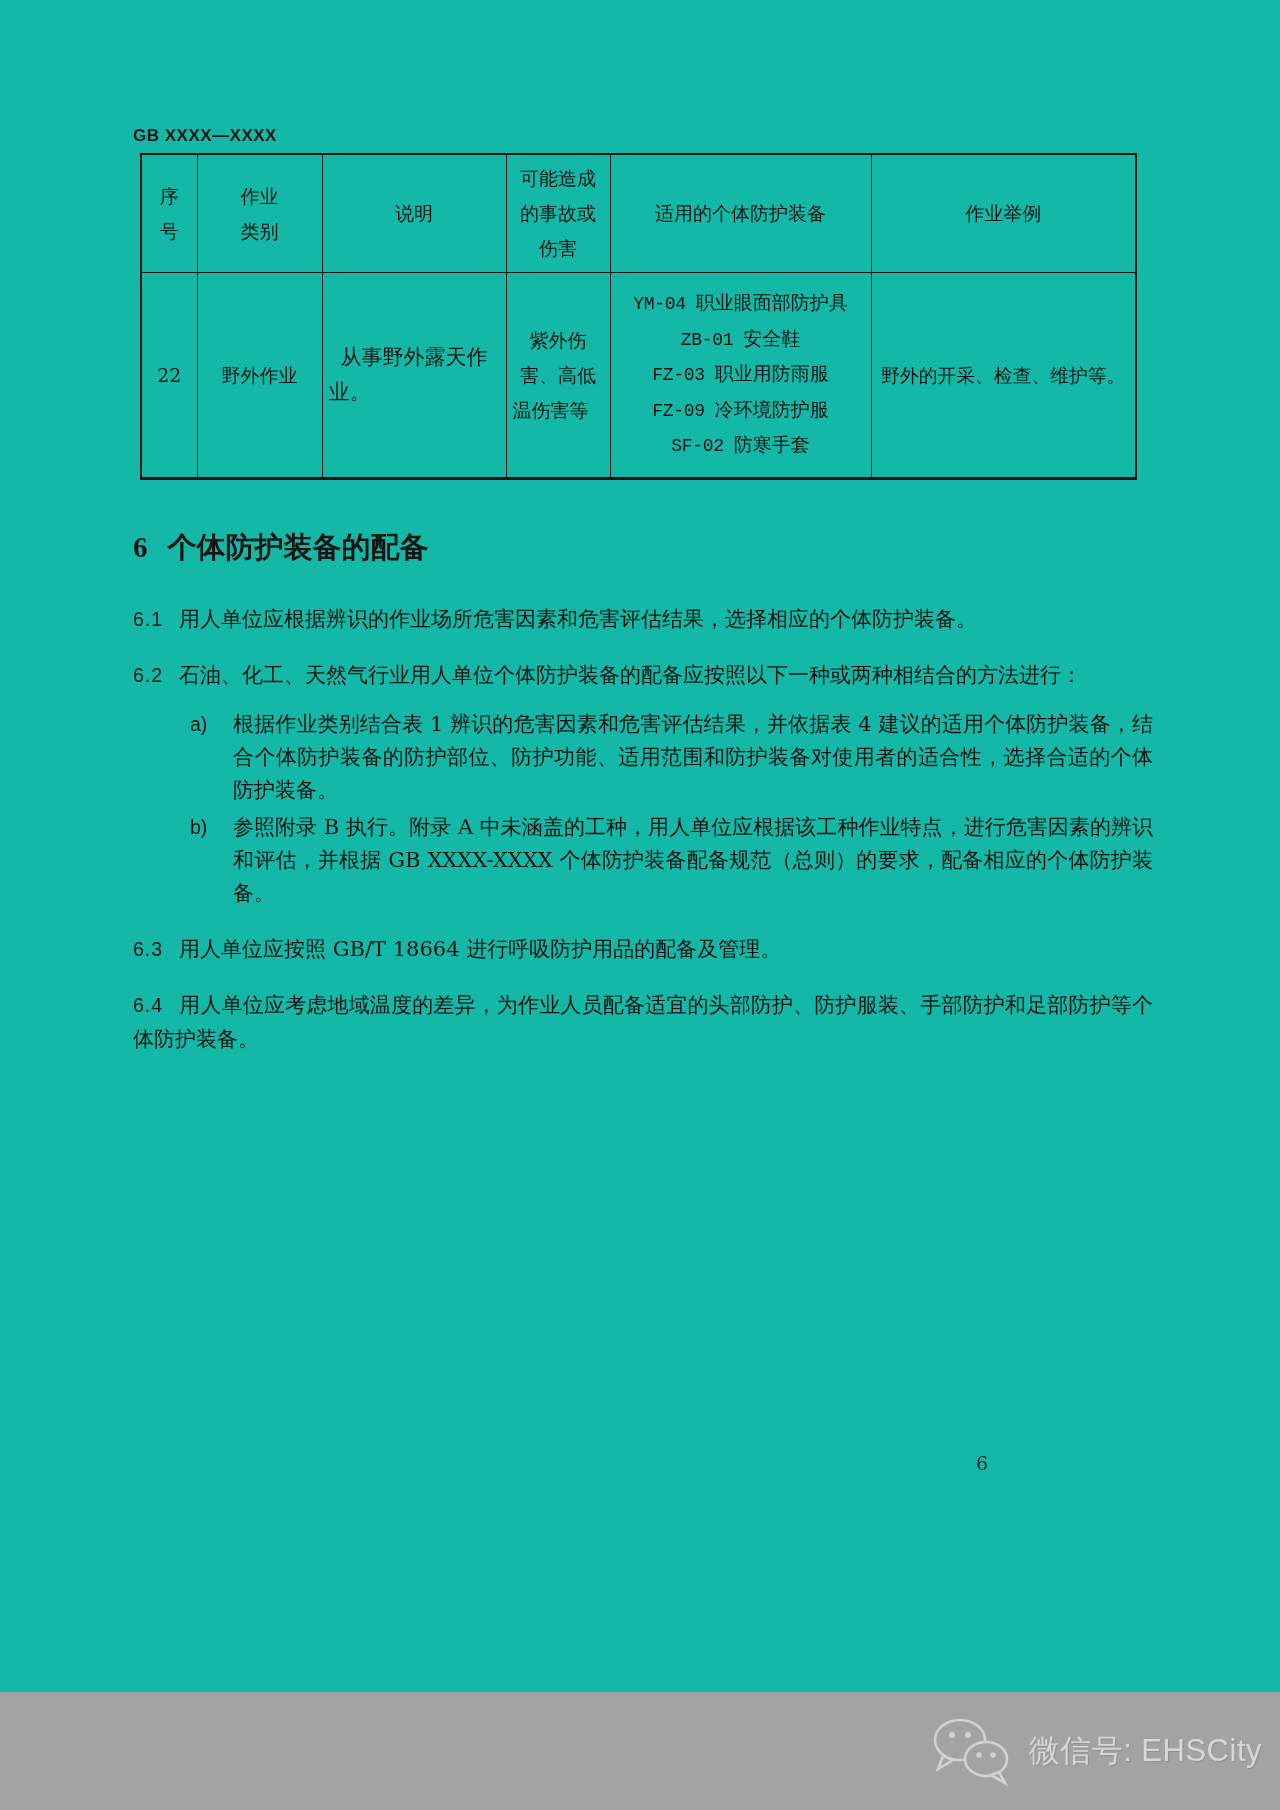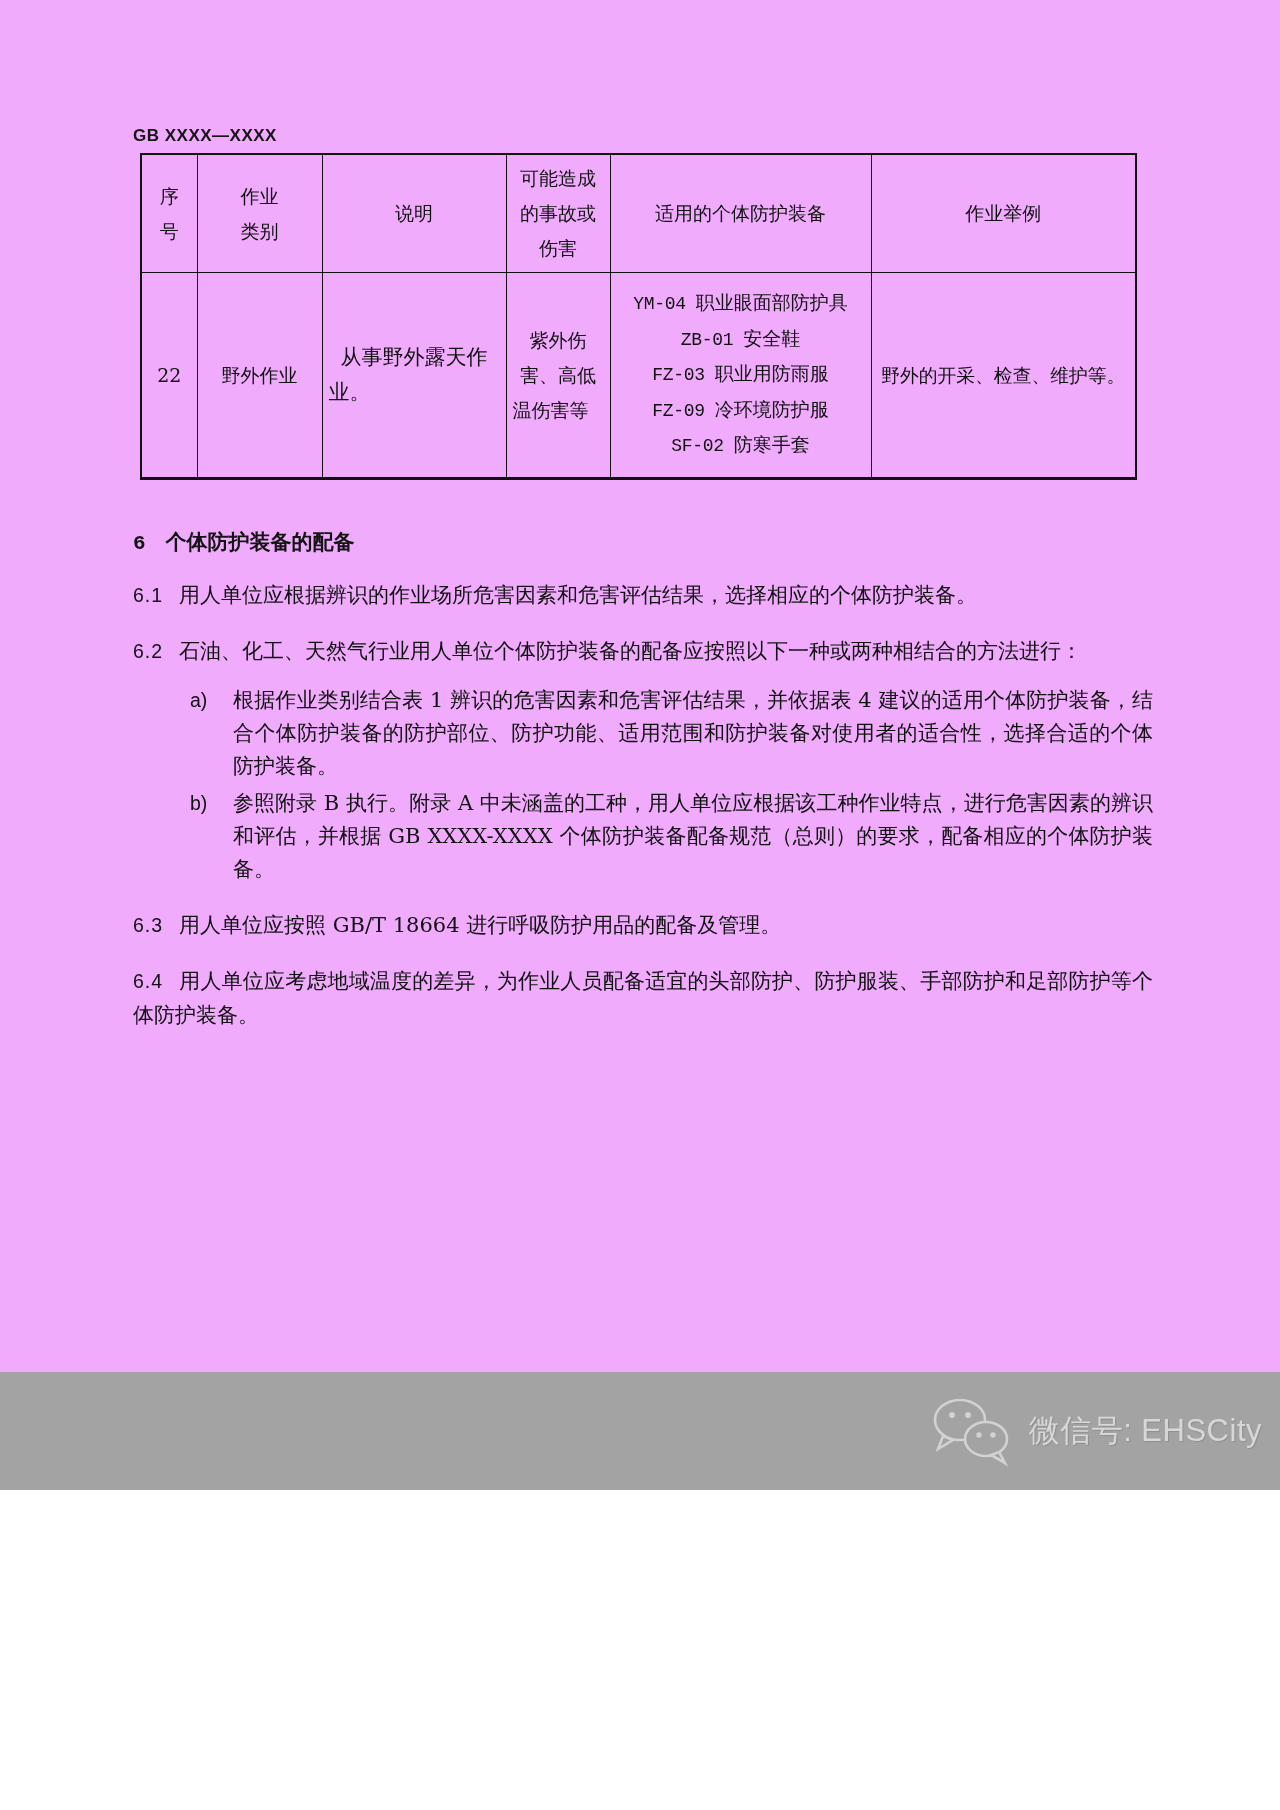--- a/index.html
+++ b/index.html
@@ -1,22 +1,22 @@
 <!DOCTYPE html>
 <html><head>
 <meta charset="utf-8">
 <style>
   * { margin: 0; padding: 0; box-sizing: border-box; }
   html, body { background: #ffffff; }
   .page {
     position: relative;
     width: 1280px;
-    height: 1490px;
+    height: 1810px;
     margin: 0 auto;
-    background: #f0abfc;
+    background: #14b8a6;
     color: #111111;
     font-family: "DejaVu Serif", "Liberation Serif", serif;
     overflow: hidden;
   }
   .doc-code {
     margin: 126px 0 7px 133px;
     font-family: "Liberation Sans", sans-serif;
     font-weight: 700;
     font-size: 17px;
     letter-spacing: 0.5px;
@@ -59,33 +59,33 @@
   .ppe-code {
     font-family: Liberation Mono, monospace;
     font-size: 18px;
     letter-spacing: -0.3px;
     margin-right: 10px;
   }
   td.cell-examples { padding: 6px 5px; white-space: nowrap; font-size: 18.8px; }
   
   .section-heading {
     margin: 48px 0 0 133px;
-    font-family: Liberation Mono, monospace;
+    font-family: Liberation Serif, serif;
     font-weight: 700;
-    font-size: 21px;
+    font-size: 29px;
     color: #141414;
   }
   .section-heading .sec-no { margin-right: 20px; }
   .clause {
     margin: 22px 127px 0 133px;
     font-size: 21px;
     line-height: 34px;
     text-align: justify;
   }
-  .clause.first { margin-top: 22px; }
+  .clause.first { margin-top: 34px; }
   .clause-no {
     font-family: "Liberation Sans", sans-serif;
     font-size: 19.5px;
     letter-spacing: 1px;
     margin-right: 16px;
   }
   .abc-list { margin: 16px 127px 0 190px; }
   .abc-item { display: flex; margin-bottom: 4px; }
   .abc-label {
     flex: 0 0 43px;

